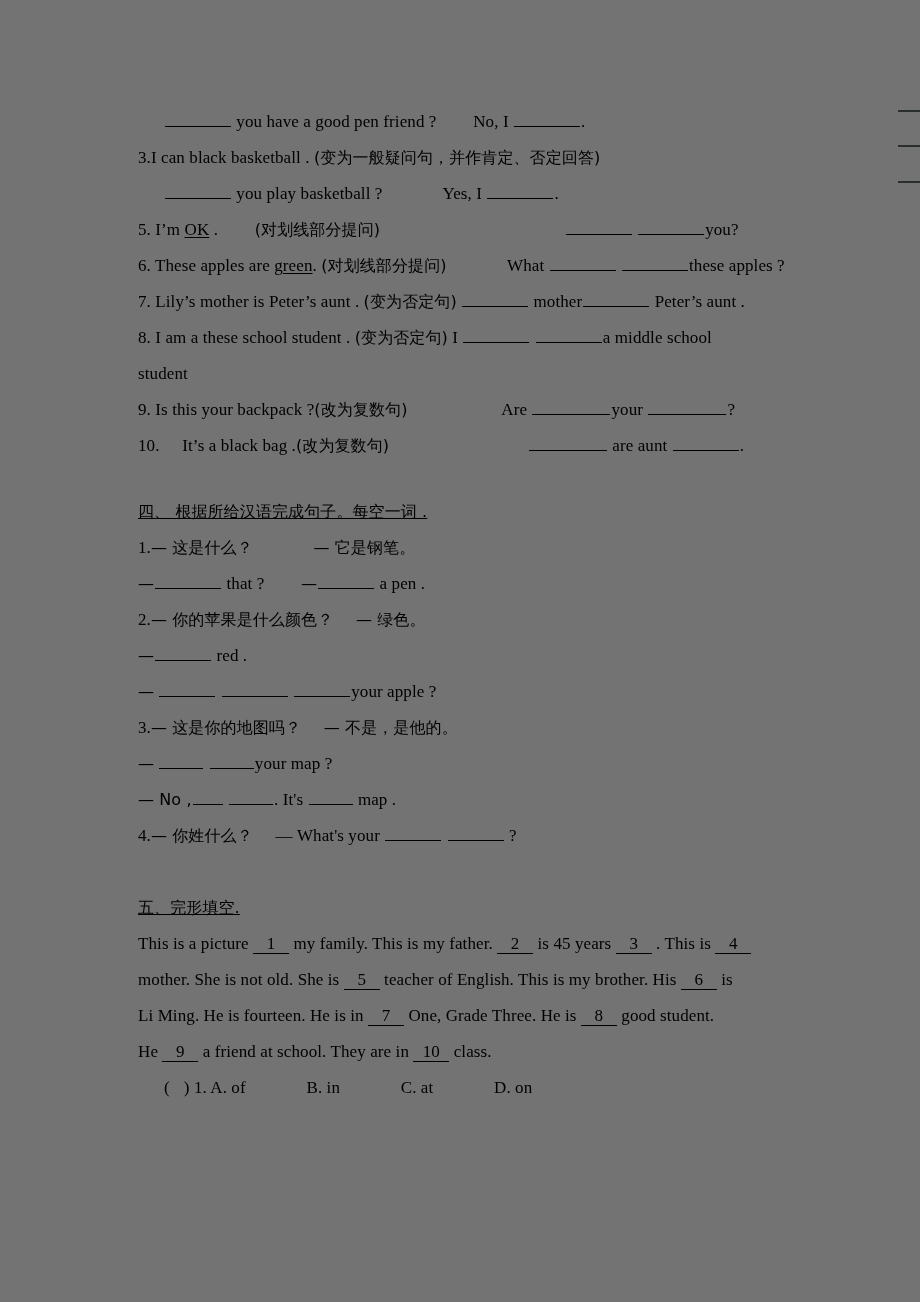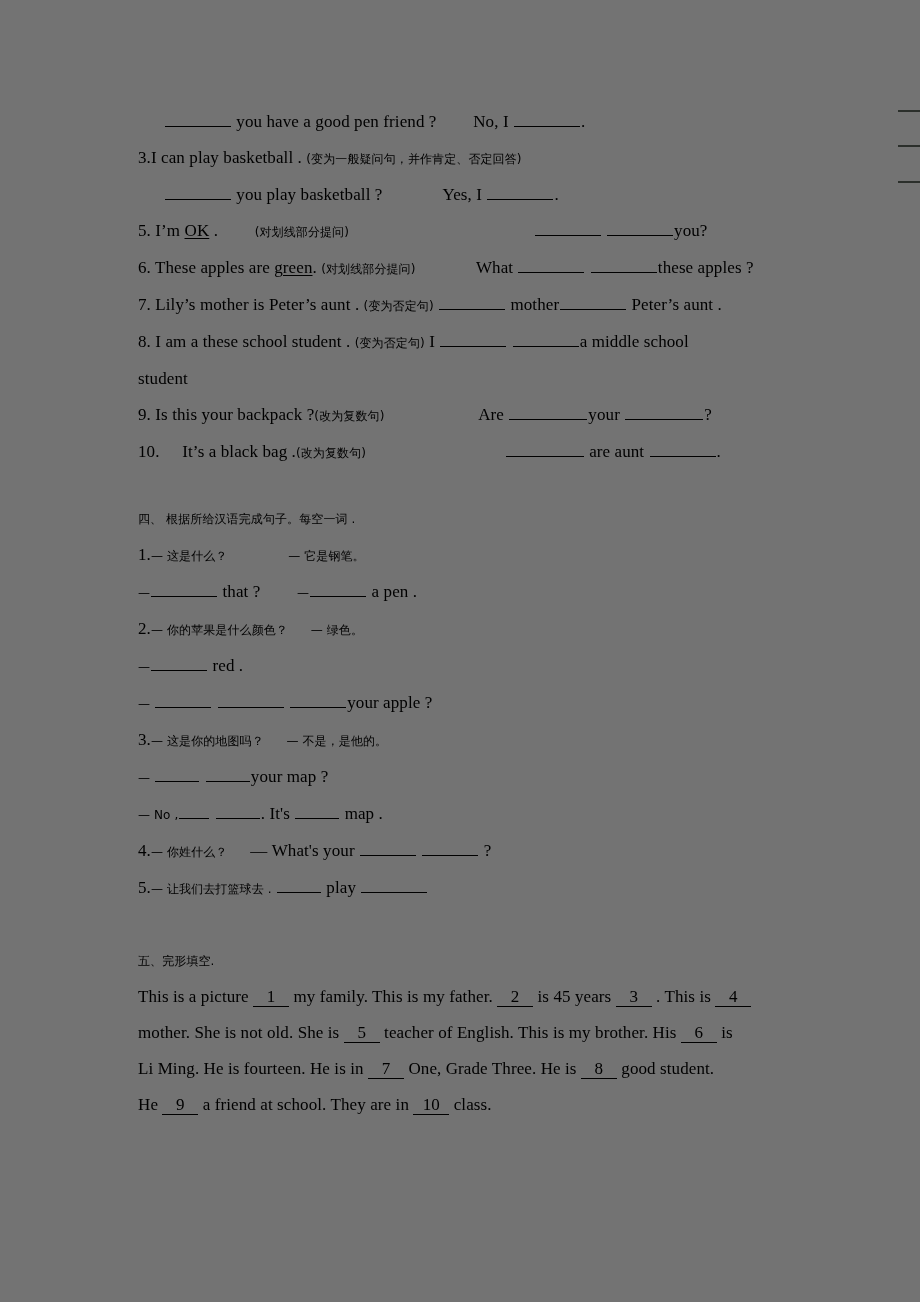--- a/index.html
+++ b/index.html
@@ -61,22 +61,22 @@
   }
 
   
   .g-xs { display: inline-block; width: 14px; }
   .g-s  { display: inline-block; width: 28px; }
   .g-m  { display: inline-block; width: 52px; }
   .g-l  { display: inline-block; width: 86px; }
   .g-xl { display: inline-block; width: 130px; }
   .g-2xl{ display: inline-block; width: 176px; }
 
-  .cn { font-family: "DejaVu Sans", "Liberation Sans", sans-serif; font-size: 12px; }
-  .sec-head { font-family: "DejaVu Sans", "Liberation Sans", sans-serif; font-size: 12px; }
+  .cn { font-family: "DejaVu Sans", "Liberation Sans", sans-serif; font-size: 16px; }
+  .sec-head { font-family: "DejaVu Sans", "Liberation Sans", sans-serif; font-size: 16px; text-decoration: underline; }
 
   
   .margin-rule {
     position: absolute;
     right: 0px;
     width: 22px;
     height: 0;
     border-top: 2px solid #2b2f2b;
   }
   .mr-1 { top: 110px; }
@@ -96,21 +96,21 @@
 
     <div class="line indent-1">
       <span class="bl bl-l"></span>
       <span>you have a good pen friend ?</span>
       <span class="g-s"></span>
       <span>No, I</span>
       <span class="bl bl-l"></span><span>.</span>
     </div>
 
     <div class="line">
-      <span>3.</span><span>I can play basketball .</span>
+      <span>3.</span><span>I can black basketball .</span>
       <span class="cn">(变为一般疑问句，并作肯定、否定回答)</span>
     </div>
     <div class="line indent-1">
       <span class="bl bl-l"></span>
       <span>you play basketball ?</span>
       <span class="g-m"></span>
       <span>Yes, I</span>
       <span class="bl bl-l"></span><span>.</span>
     </div>
 
@@ -227,26 +227,20 @@
 
     <div class="line">
       <span>4.</span><span class="cn">— 你姓什么？</span>
       <span class="g-xs"></span>
       <span>— What's your</span>
       <span class="bl bl-m"></span>
       <span class="bl bl-m"></span>
       <span>?</span>
     </div>
 
-    <div class="line">
-      <span>5.</span><span class="cn">— 让我们去打篮球去 .</span>
-      <span class="bl bl-s"></span>
-      <span>play</span>
-      <span class="bl bl-l"></span>
-    </div>
 
     <div class="spacer-lg"></div>
 
     <div class="line sec-head">五、完形填空.</div>
 
     <div class="line">
       <span>This is a picture</span>
       <span class="cz">1</span>
       <span>my family. This is my father.</span>
       <span class="cz">2</span>
@@ -270,15 +264,26 @@
       <span>good student.</span>
     </div>
     <div class="line">
       <span>He</span>
       <span class="cz">9</span>
       <span>a friend at school. They are in</span>
       <span class="cz">10</span>
       <span>class.</span>
     </div>
 
+    <div class="line indent-1">
+      <span>(</span><span class="g-xs"></span><span>)</span>
+      <span>1.</span>
+      <span>A. of</span>
+      <span class="g-m"></span>
+      <span>B. in</span>
+      <span class="g-m"></span>
+      <span>C. at</span>
+      <span class="g-m"></span>
+      <span>D. on</span>
+    </div>
 
   </div>
 </div>
 
 </body></html>

